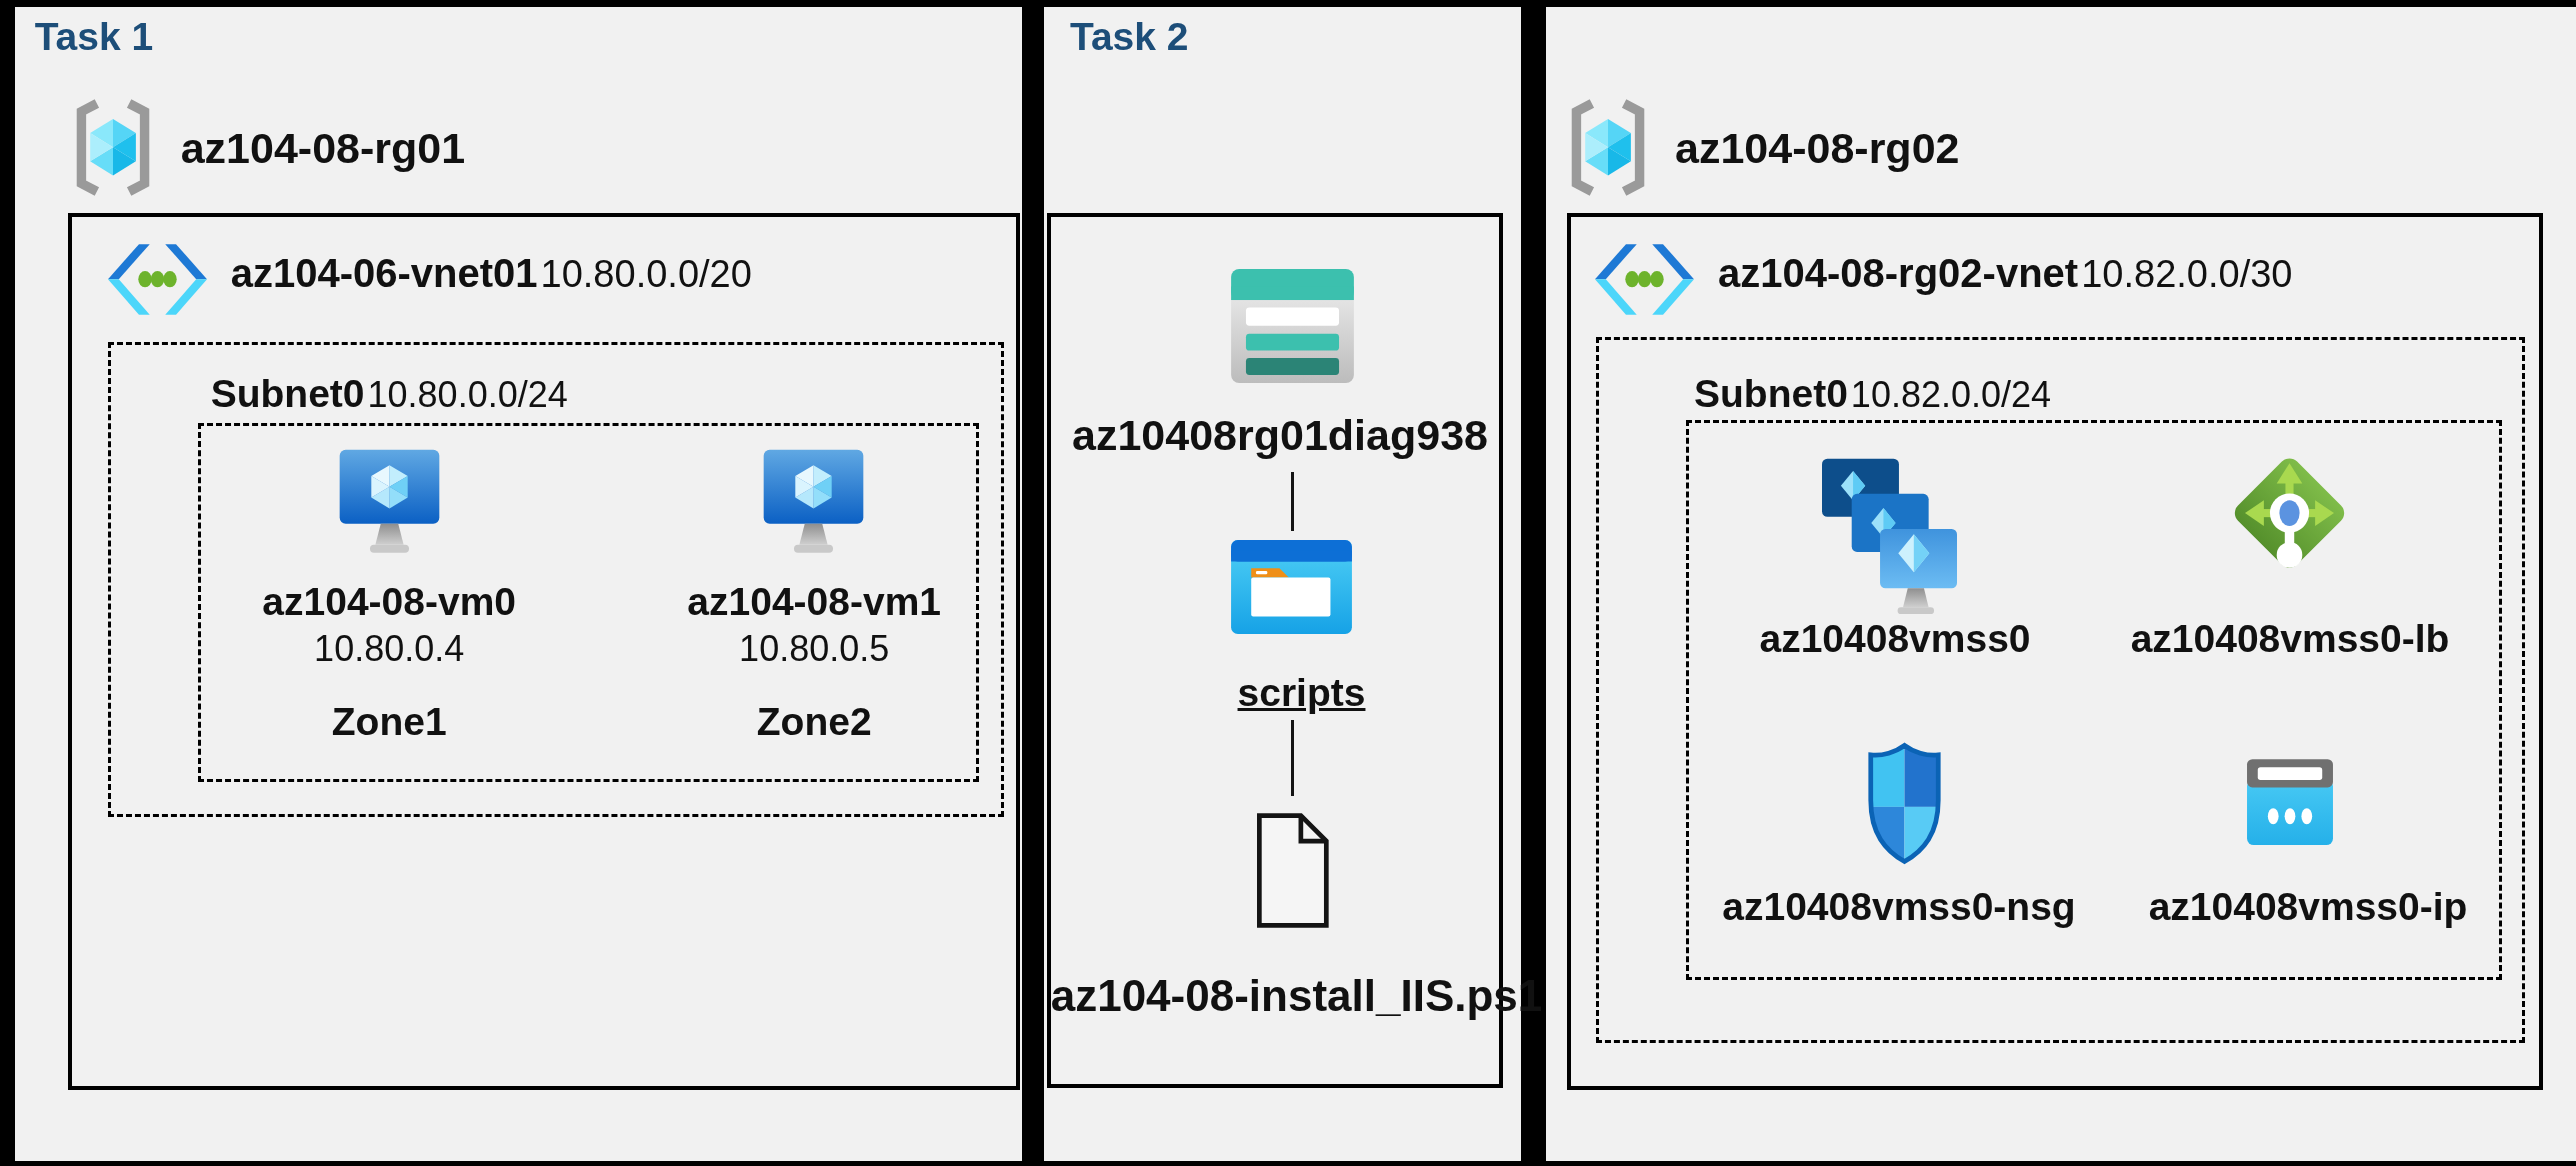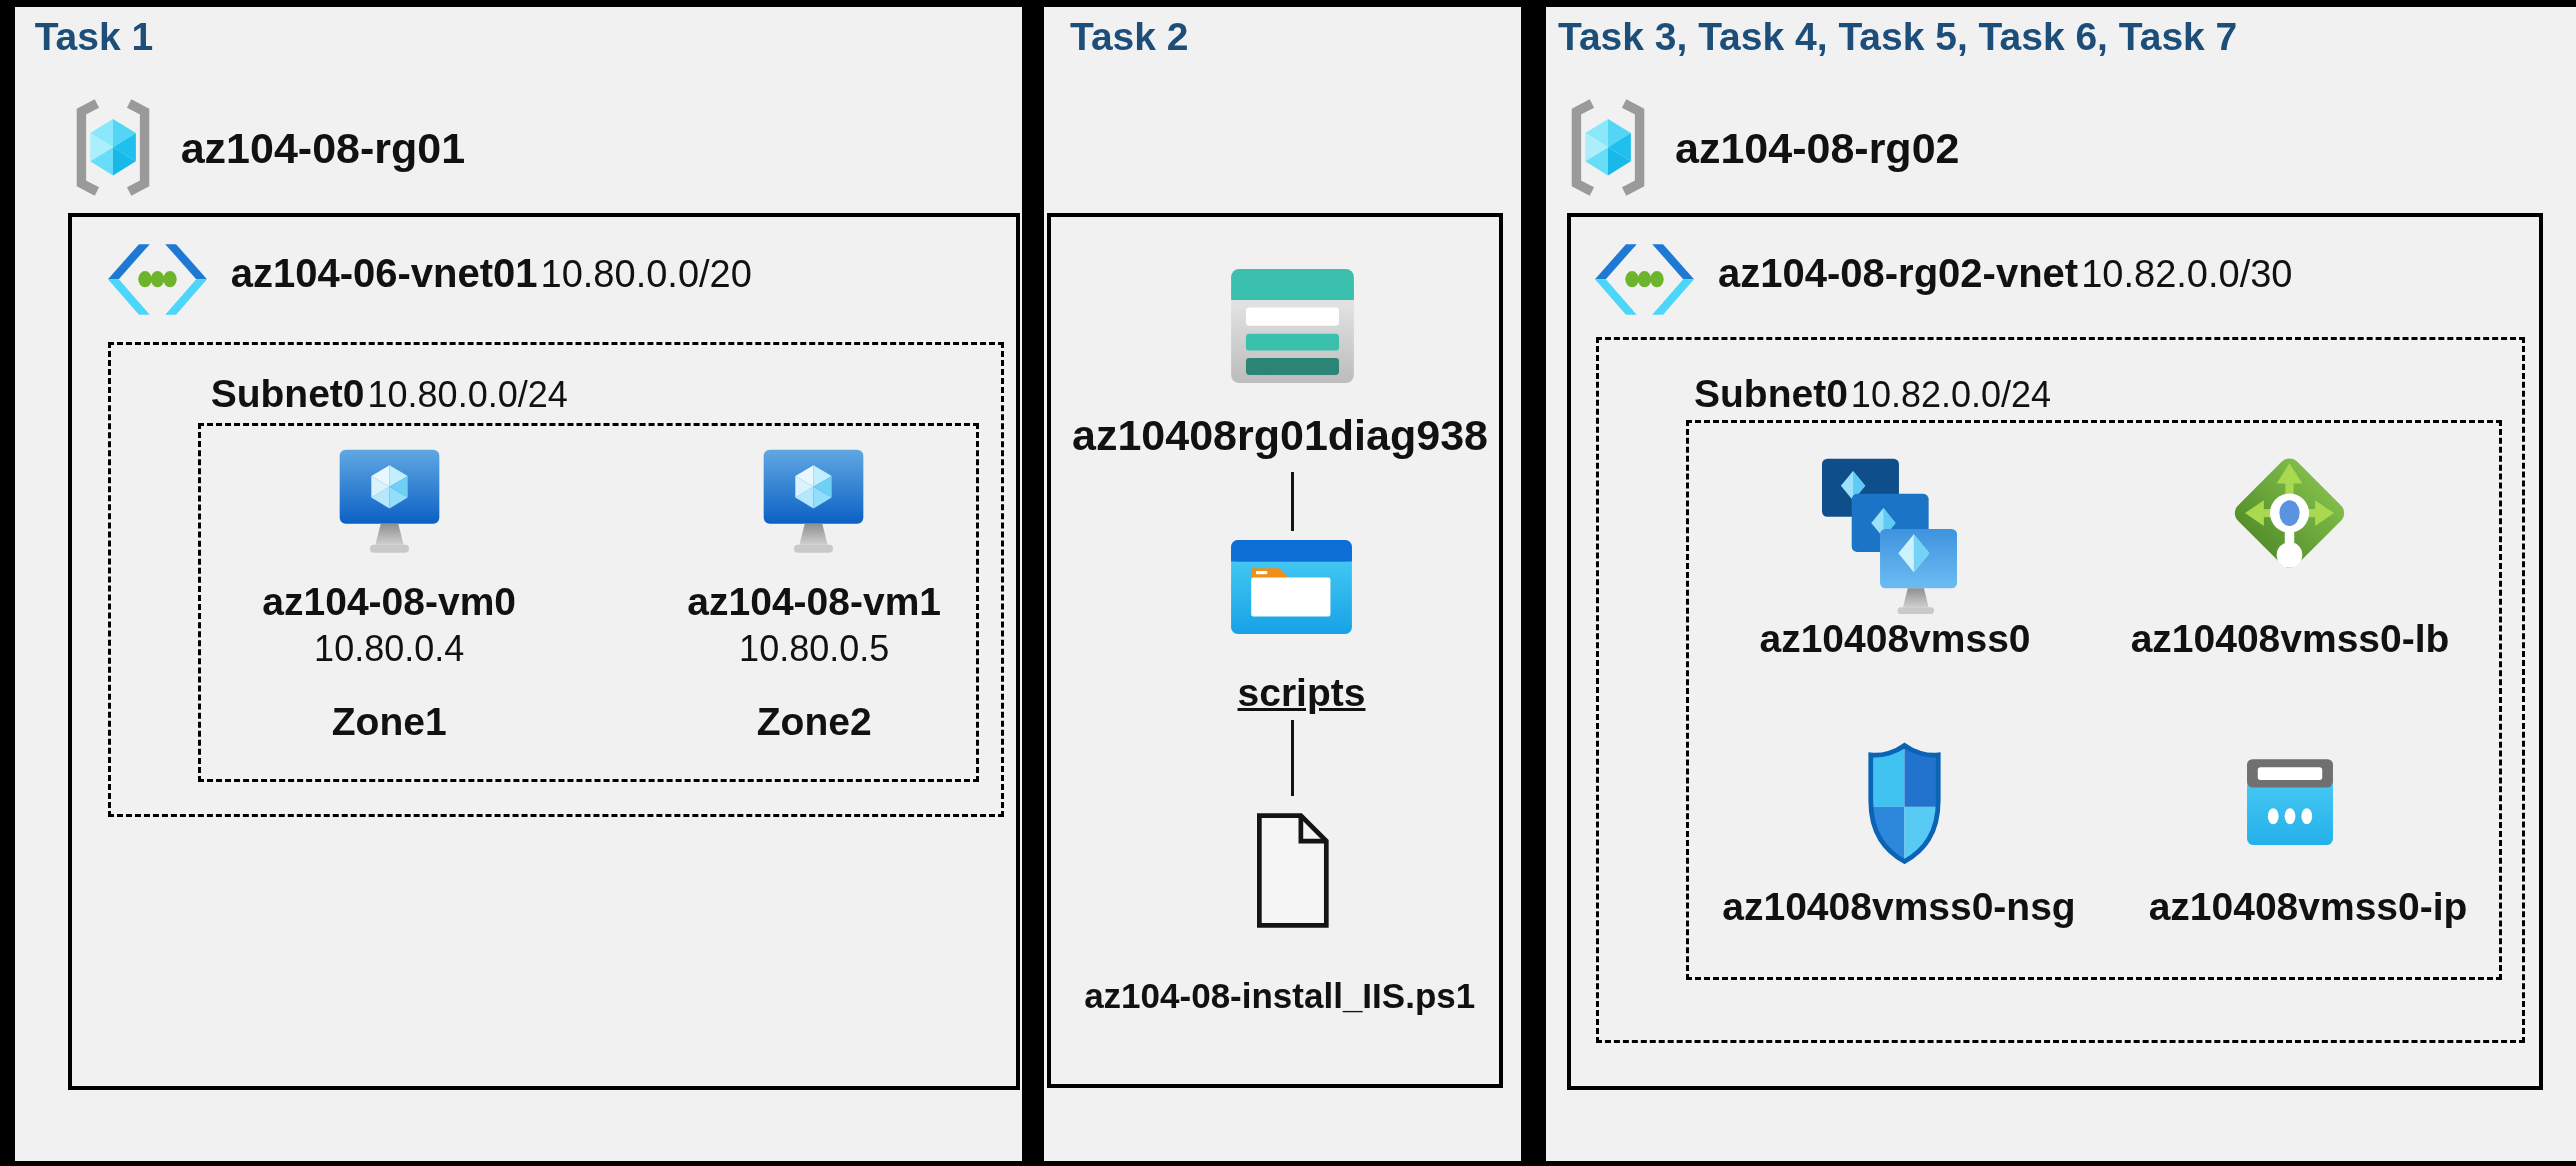--- a/index.html
+++ b/index.html
@@ -15,21 +15,21 @@
   .vnet-label .b{font-weight:700;font-size:40px;}
   .vnet-label .r{font-weight:400;font-size:38px;}
   .subnet-label{position:absolute;line-height:61px;white-space:nowrap;}
   .subnet-label .b{font-weight:700;font-size:39px;}
   .subnet-label .r{font-weight:400;font-size:36px;}
   .clabel{position:absolute;text-align:center;white-space:nowrap;}
   .name-label{font-weight:700;font-size:39px;line-height:43px;}
   .ip-label{font-weight:400;font-size:36px;line-height:40px;}
   .zone-label{font-weight:700;font-size:39px;line-height:43px;}
   .st-label{font-weight:700;font-size:43px;line-height:46px;}
-  .file-label{font-weight:700;font-size:35px;line-height:40px;}
+  .file-label{font-weight:700;font-size:44px;line-height:40px;}
   .connector{position:absolute;width:3.4px;background:#141414;}
 </style>
 </head>
 <body>
 
 <div id="canvas">
 
   <svg width="0" height="0" style="position:absolute">
     <defs>
       <linearGradient id="gScreen" x1="0" y1="0" x2="0" y2="1">
@@ -166,21 +166,20 @@
     <div class="connector" style="left:247px;top:713px;height:76px;"></div>
 
     <svg class="icon" style="left:210px;top:804px;" width="77" height="119" viewBox="0 0 115 176">
       <path d="M8,6 H70 L108,44 V170 H8 Z" fill="#f5f5f5" stroke="#141414" stroke-width="7"></path>
       <path d="M70,6 V44 H108" fill="none" stroke="#141414" stroke-width="7"></path>
     </svg>
     <div class="clabel file-label" style="left:6.7px;width:458px;top:969px;">az104-08-install_IIS.ps1</div>
   </div>
 
   <div class="panel" style="left:1538px;width:1033px;">
-    <div class="title" style="left:12px;top:8px;">Task 3, Task 4, Task 5, Task 6, Task 7</div>
 
     <svg class="icon" style="left:19px;top:91px;" width="86" height="99" viewBox="0 0 128 147">
       <path d="M40,8 L17,20 L17,127 L40,139" fill="none" stroke="#9a9a9a" stroke-width="14"></path>
       <path d="M88,8 L111,20 L111,127 L88,139" fill="none" stroke="#9a9a9a" stroke-width="14"></path>
       <polygon points="30,52 64,31 64,73" fill="#8ae8fb"></polygon>
       <polygon points="64,31 98,52 64,73" fill="#55d5f6"></polygon>
       <polygon points="98,52 98,94 64,73" fill="#1fc0ed"></polygon>
       <polygon points="98,94 64,115 64,73" fill="#18b8e8"></polygon>
       <polygon points="64,115 30,94 64,73" fill="#67ddf8"></polygon>
       <polygon points="30,94 30,52 64,73" fill="#aceefc"></polygon>

